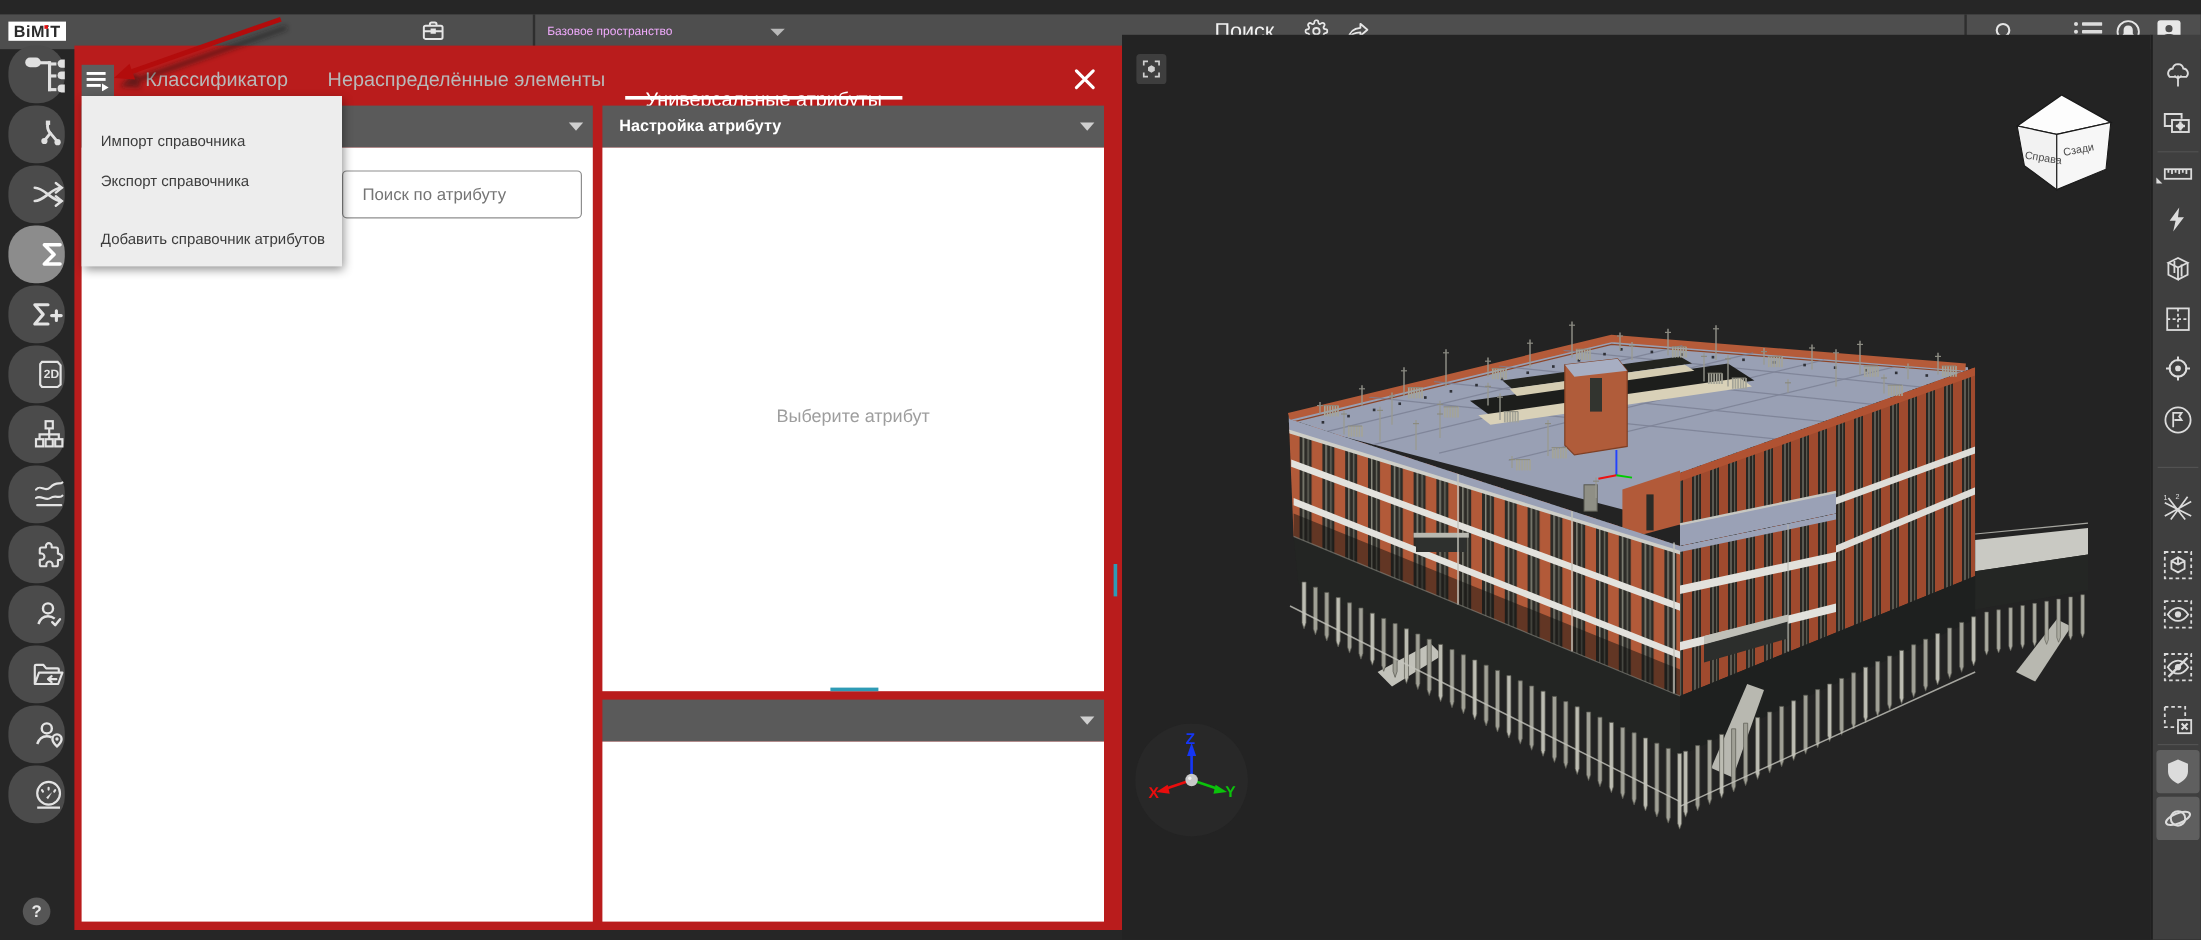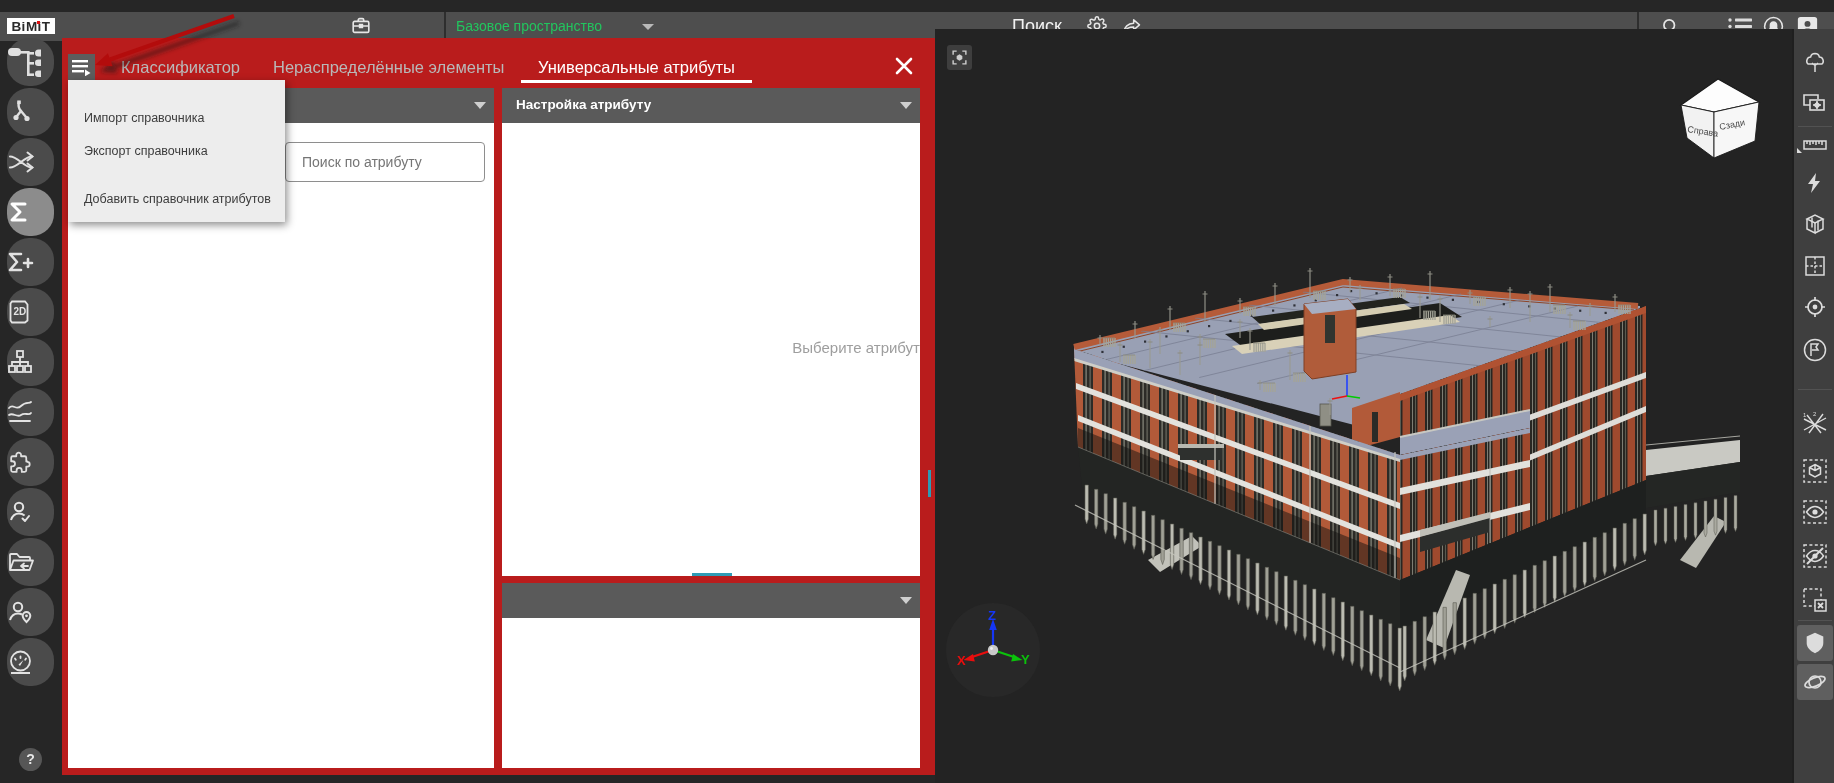--- a/index.html
+++ b/index.html
@@ -5,45 +5,45 @@
   * { margin:0; padding:0; box-sizing:border-box; }
   html,body { width:1834px; height:783px; overflow:hidden; background:#262626;
     font-family:"Liberation Sans", sans-serif; }
   .abs { position:absolute; }
   
   #topbar { position:absolute; left:0; top:12px; width:1834px; height:29px; background:#4e4e4e; }
   #logo { position:absolute; left:7px; top:6px; width:48px; height:16px; background:#fff;
     display:flex; align-items:center; justify-content:center; }
   #logo span { font-size:13.5px; font-weight:bold; color:#2b2b2b; letter-spacing:0.5px; }
   .vsep { position:absolute; top:0; width:2px; height:29px; background:#2e2e2e; }
-  .tbtext { position:absolute; top:0; height:29px; line-height:29px; color:#22c55e; font-size:14px; }
+  .tbtext { position:absolute; top:0; height:29px; line-height:29px; color:#f0abfc; font-size:10px; }
   
   .sbtn { position:absolute; left:7px; width:47px; height:48px; background:#4b4b4b;
-    display:flex; align-items:center; justify-content:flex-start;border-radius:22px; }
+    display:flex; align-items:center; justify-content:flex-end;border-radius:22px; }
   .sbtn.sel { background:#8c8c8c; }
   #help { position:absolute; left:19px; top:748px; width:23px; height:23px; border-radius:50%;
     background:#565656; color:#e8e8e8; font-size:14px; font-weight:bold; text-align:center; line-height:23px; }
   
   #panel { position:absolute; left:62px; top:38px; width:873px; height:737px; background:#b91c1c; }
   #hambtn { position:absolute; left:6px; top:16px; width:27px; height:27px; background:#5d5d5d;
     display:flex; align-items:center; justify-content:center; }
   .tab { position:absolute; top:14px; height:32px; line-height:30px; font-size:16.5px; font-weight:500;
     color:#b9b9b9; }
-  .tab.act { color:#fff; }
+  .tab.act { color:#fff;margin-top:16px; }
   #tabline { position:absolute; left:459px; top:42px; width:231px; height:3px; background:#fff; }
   #closex { position:absolute; left:830px; top:16px; width:24px; height:24px; }
   .ph { position:absolute; height:35px; background:#5a5a5a; }
   .ph .tri { position:absolute; right:8px; top:14px; width:0; height:0;
     border-left:6px solid transparent; border-right:6px solid transparent; border-top:7px solid #cfcfcf; }
   .ph .lbl { position:absolute; left:14px; top:0; height:35px; line-height:34px;
     color:#fff; font-size:13.5px; font-weight:bold; }
   .pbody { position:absolute; background:#fff; }
   #search { position:absolute; left:217px; top:19px; width:200px; height:40px; border:1px solid #8e8e8e;
     border-radius:4px; background:#fff; color:#757575; font-size:14px; line-height:38px; padding-left:16px; }
-  #selattr { position:absolute; left:0; top:216px; width:418px; text-align:right; color:#9e9e9e; font-size:15px; }
+  #selattr { position:absolute; left:0; top:216px; width:418px; text-align:center; color:#9e9e9e; font-size:15px; }
   .teal-h { position:absolute; background:#2e9bb5; }
   
   #dropdown { position:absolute; left:6px; top:42px; width:217px; height:142px; background:#ededed;
     box-shadow:2px 3px 8px rgba(0,0,0,0.45); }
   #dropdown div { position:absolute; left:16px; height:20px; line-height:20px; font-size:12.5px; color:#3c3c3c; white-space:nowrap; }
   
   #viewport { position:absolute; left:935px; top:29px; width:857px; height:754px; background:#232323; }
   #focusbtn { position:absolute; left:12px; top:16px; width:25px; height:25px; background:#3e3e3e;
     border-radius:3px; display:flex; align-items:center; justify-content:center; }
   

